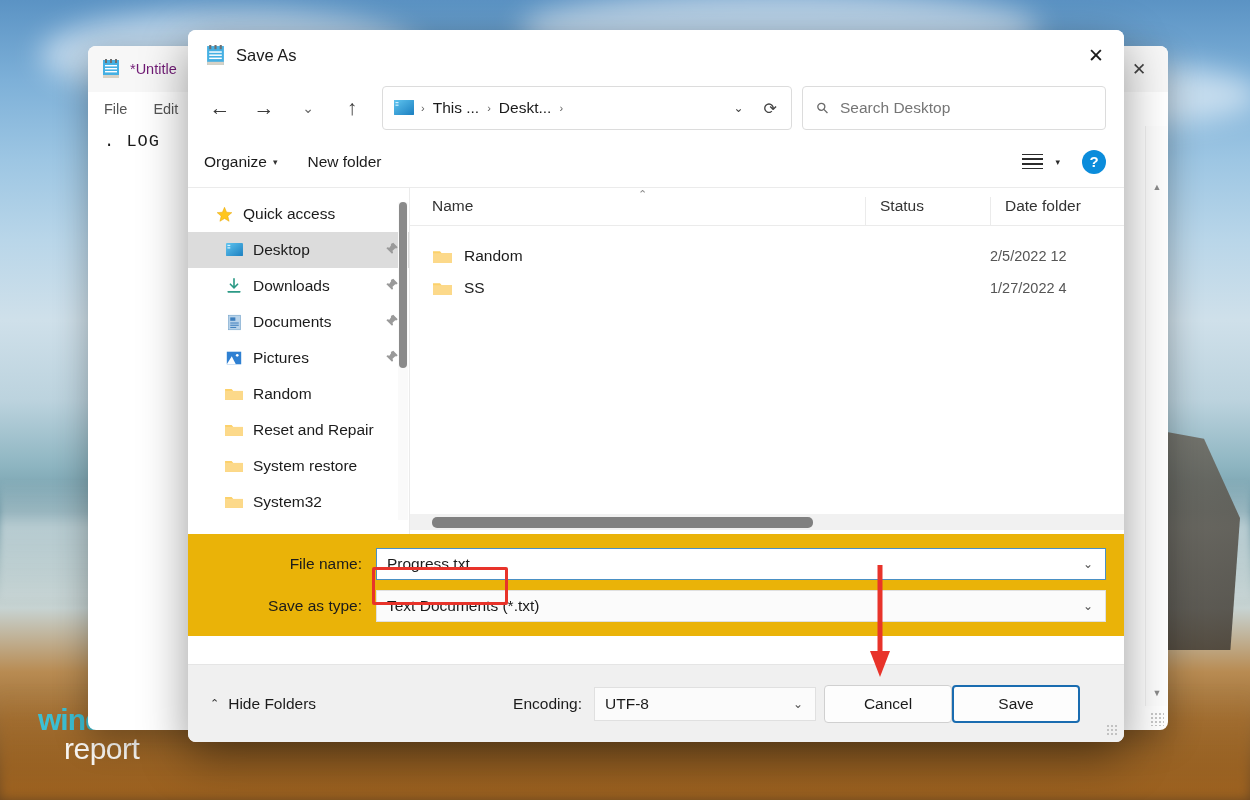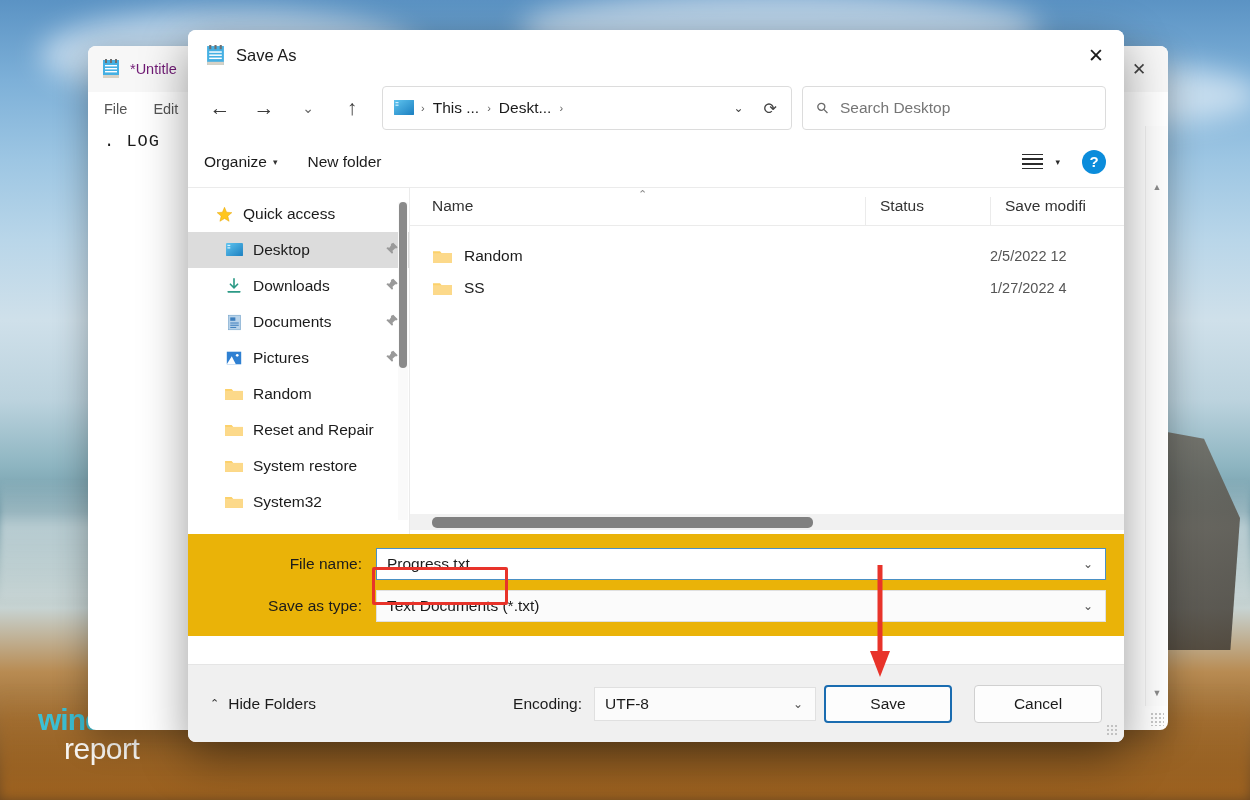--- a/index.html
+++ b/index.html
@@ -521,21 +521,21 @@
         <div id="np-thumb"></div>
       </div>
     </div>
 
     <div id="listpane">
       <div id="sort-marker">⌃</div>
 
       <div id="col-header">
         <div class="col col-name">Name</div>
         <div class="col col-status">Status</div>
-        <div class="col col-date">Save modifi</div>
+        <div class="col col-date">Date folder</div>
       </div>
 
       <div style="height:14px"></div>
 
       <div class="row">
         <div class="cell-name">
           <svg class="folder-ico" viewBox="0 0 21 17">
             <path d="M1 3.2h7l1.7 2h10.3v9.6H1z" fill="#fcd16a"></path>
             <path d="M1 5.2h19v9.6H1z" fill="#fcd98a"></path>
           </svg>
@@ -584,22 +584,22 @@
     <div id="hide-folders">
       <span id="hide-caret">⌃</span>
       <span>Hide Folders</span>
     </div>
     <div id="footer-spacer"></div>
     <div id="enc-label">Encoding:</div>
     <div id="enc-select">
       <span>UTF-8</span>
       <span class="field-caret">⌄</span>
     </div>
+    <div class="btn" id="cancel-btn">Cancel</div>
     <div class="btn" id="save-btn">Save</div>
-    <div class="btn" id="cancel-btn">Cancel</div>
   </div>
 
   <div id="dlg-grip"></div>
 </div>
 
 <div id="filename-highlight"></div>
 <svg id="red-arrow" viewBox="0 0 22 112">
   <line x1="11" y1="0" x2="11" y2="92" stroke="#e8332a" stroke-width="5"></line>
   <polygon points="11,112 1,86 21,86" fill="#e8332a"></polygon>
 </svg>

